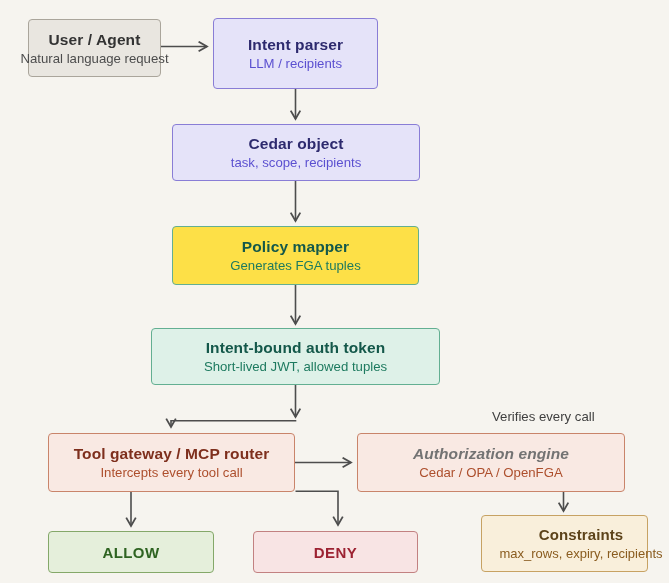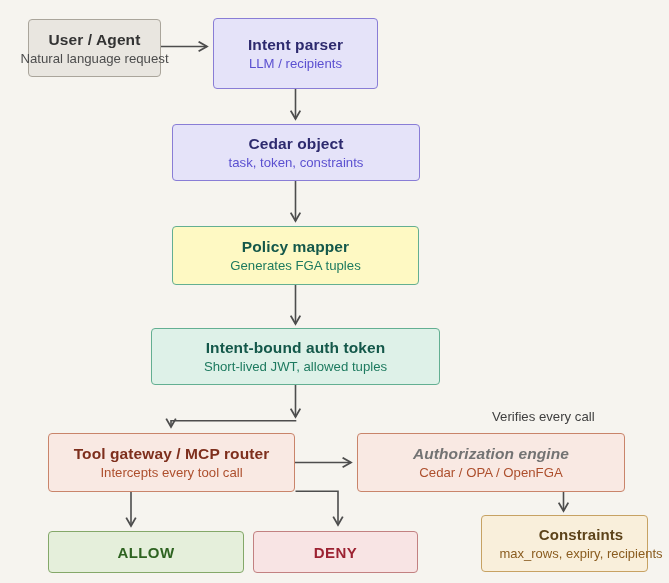--- a/index.html
+++ b/index.html
@@ -59,21 +59,21 @@
   }
   
   #n-user-agent    { left: 28px;  top: 19px;  width: 133px; height: 58px; }
   #n-intent-parser { left: 213px; top: 18px;  width: 165px; height: 71px; }
   #n-intent-object { left: 172px; top: 124px; width: 248px; height: 57px; }
   #n-policy-mapper { left: 172px; top: 226px; width: 247px; height: 59px; }
   #n-auth-token    { left: 151px; top: 328px; width: 289px; height: 57px; }
   #n-tool-gateway  { left: 48px;  top: 433px; width: 247px; height: 59px; }
   #n-auth-engine   { left: 357px; top: 433px; width: 268px; height: 59px; }
   #n-constraints   { left: 481px; top: 515px; width: 167px; height: 57px; }
-  #n-allow         { left: 48px;  top: 531px; width: 196px; height: 42px; }
+  #n-allow         { left: 48px;  top: 531px; width: 166px; height: 42px; }
   #n-deny          { left: 253px; top: 531px; width: 165px; height: 42px; }
   #verifies-label  { left: 492px; top: 409px; }
   #n-allow .title, #n-deny .title { font-size: 15px; letter-spacing: 0.4px; }
   #n-constraints .title { font-size: 15px; }
   #n-constraints .subtitle { font-size: 13px; }
 </style>
 </head>
 <body>
 
 <div class="canvas">
@@ -103,24 +103,24 @@
     <div class="subtitle" style="color: rgb(76, 76, 76);">Natural language request</div>
   </div>
 
   <div class="node" id="n-intent-parser" style="background: rgb(229, 227, 249); border-color: rgb(137, 125, 214);">
     <div class="title" style="color: rgb(45, 42, 110);">Intent parser</div>
     <div class="subtitle" style="color: rgb(91, 80, 208);">LLM / recipients</div>
   </div>
 
   <div class="node" id="n-intent-object" style="background: rgb(229, 227, 249); border-color: rgb(137, 125, 214);">
     <div class="title" style="color: rgb(45, 42, 110);">Cedar object</div>
-    <div class="subtitle" style="color: rgb(91, 80, 208);">task, token, constraints</div>
+    <div class="subtitle" style="color: rgb(91, 80, 208);">task, scope, recipients</div>
   </div>
 
-  <div class="node" id="n-policy-mapper" style="background: #fef9c3; border-color: rgb(99, 175, 146);">
+  <div class="node" id="n-policy-mapper" style="background: #fde047; border-color: rgb(99, 175, 146);">
     <div class="title" style="color: rgb(20, 88, 74);">Policy mapper</div>
     <div class="subtitle" style="color: rgb(29, 122, 95);">Generates FGA tuples</div>
   </div>
 
   <div class="node" id="n-auth-token" style="background: rgb(222, 241, 232); border-color: rgb(99, 175, 146);">
     <div class="title" style="color: rgb(20, 88, 74);">Intent-bound auth token</div>
     <div class="subtitle" style="color: rgb(29, 122, 95);">Short-lived JWT, allowed tuples</div>
   </div>
 
   <div class="node" id="n-tool-gateway" style="background: rgb(249, 233, 227); border-color: rgb(201, 132, 106);">

